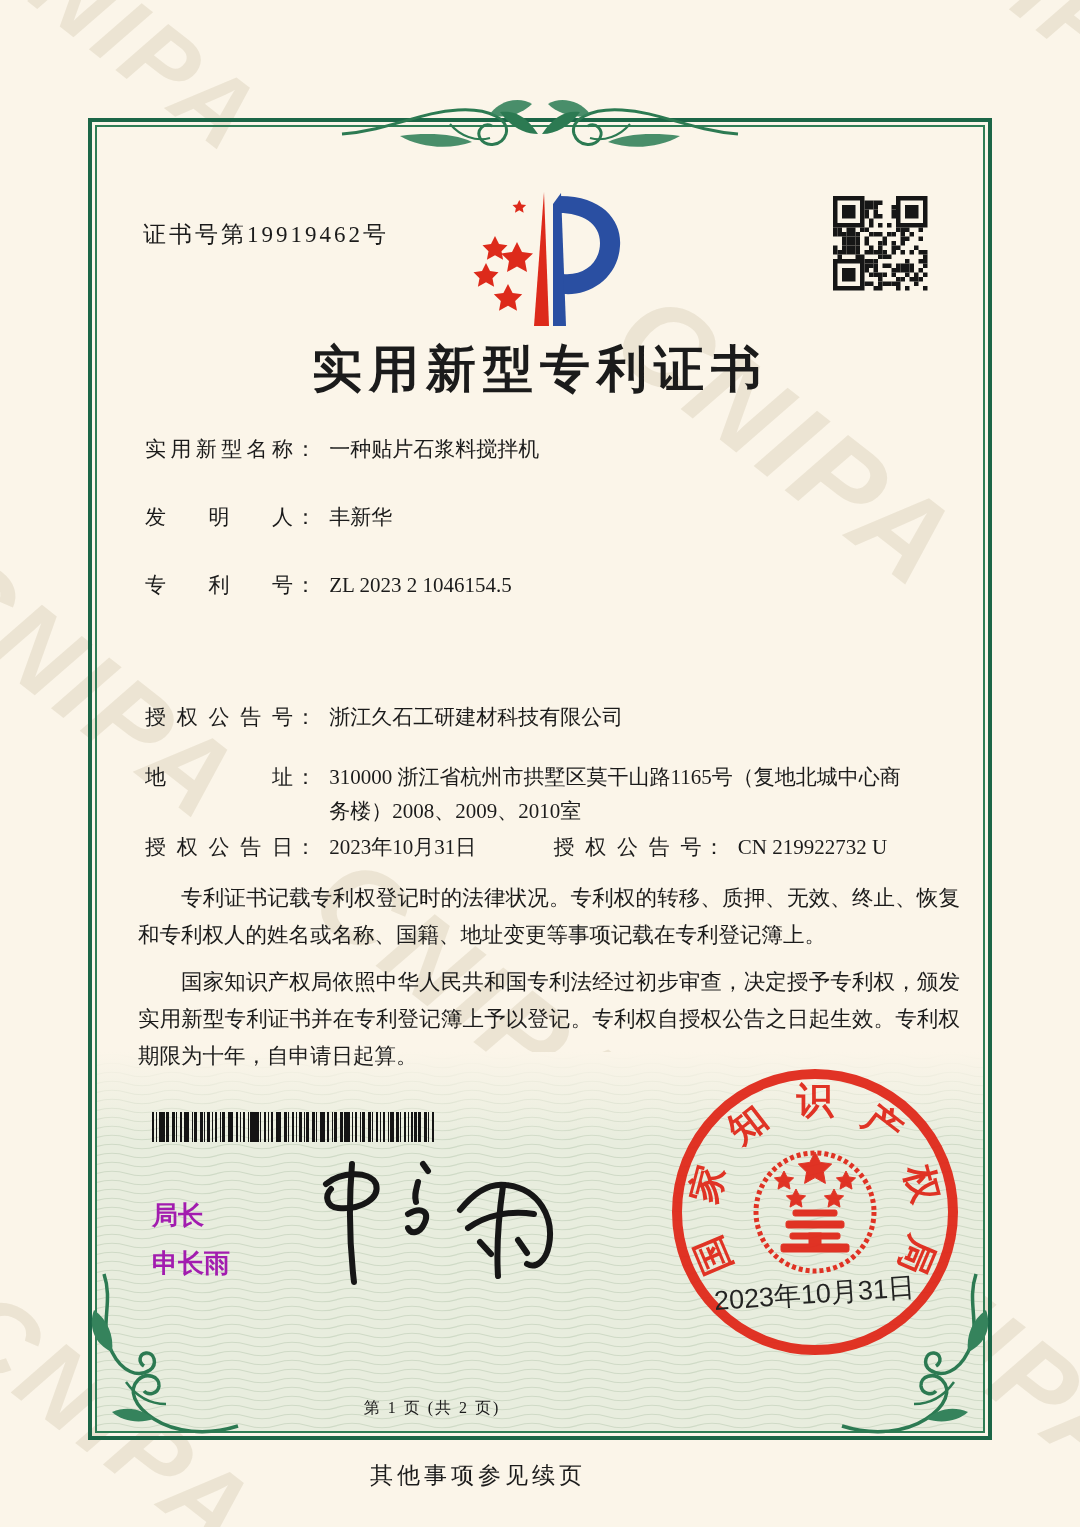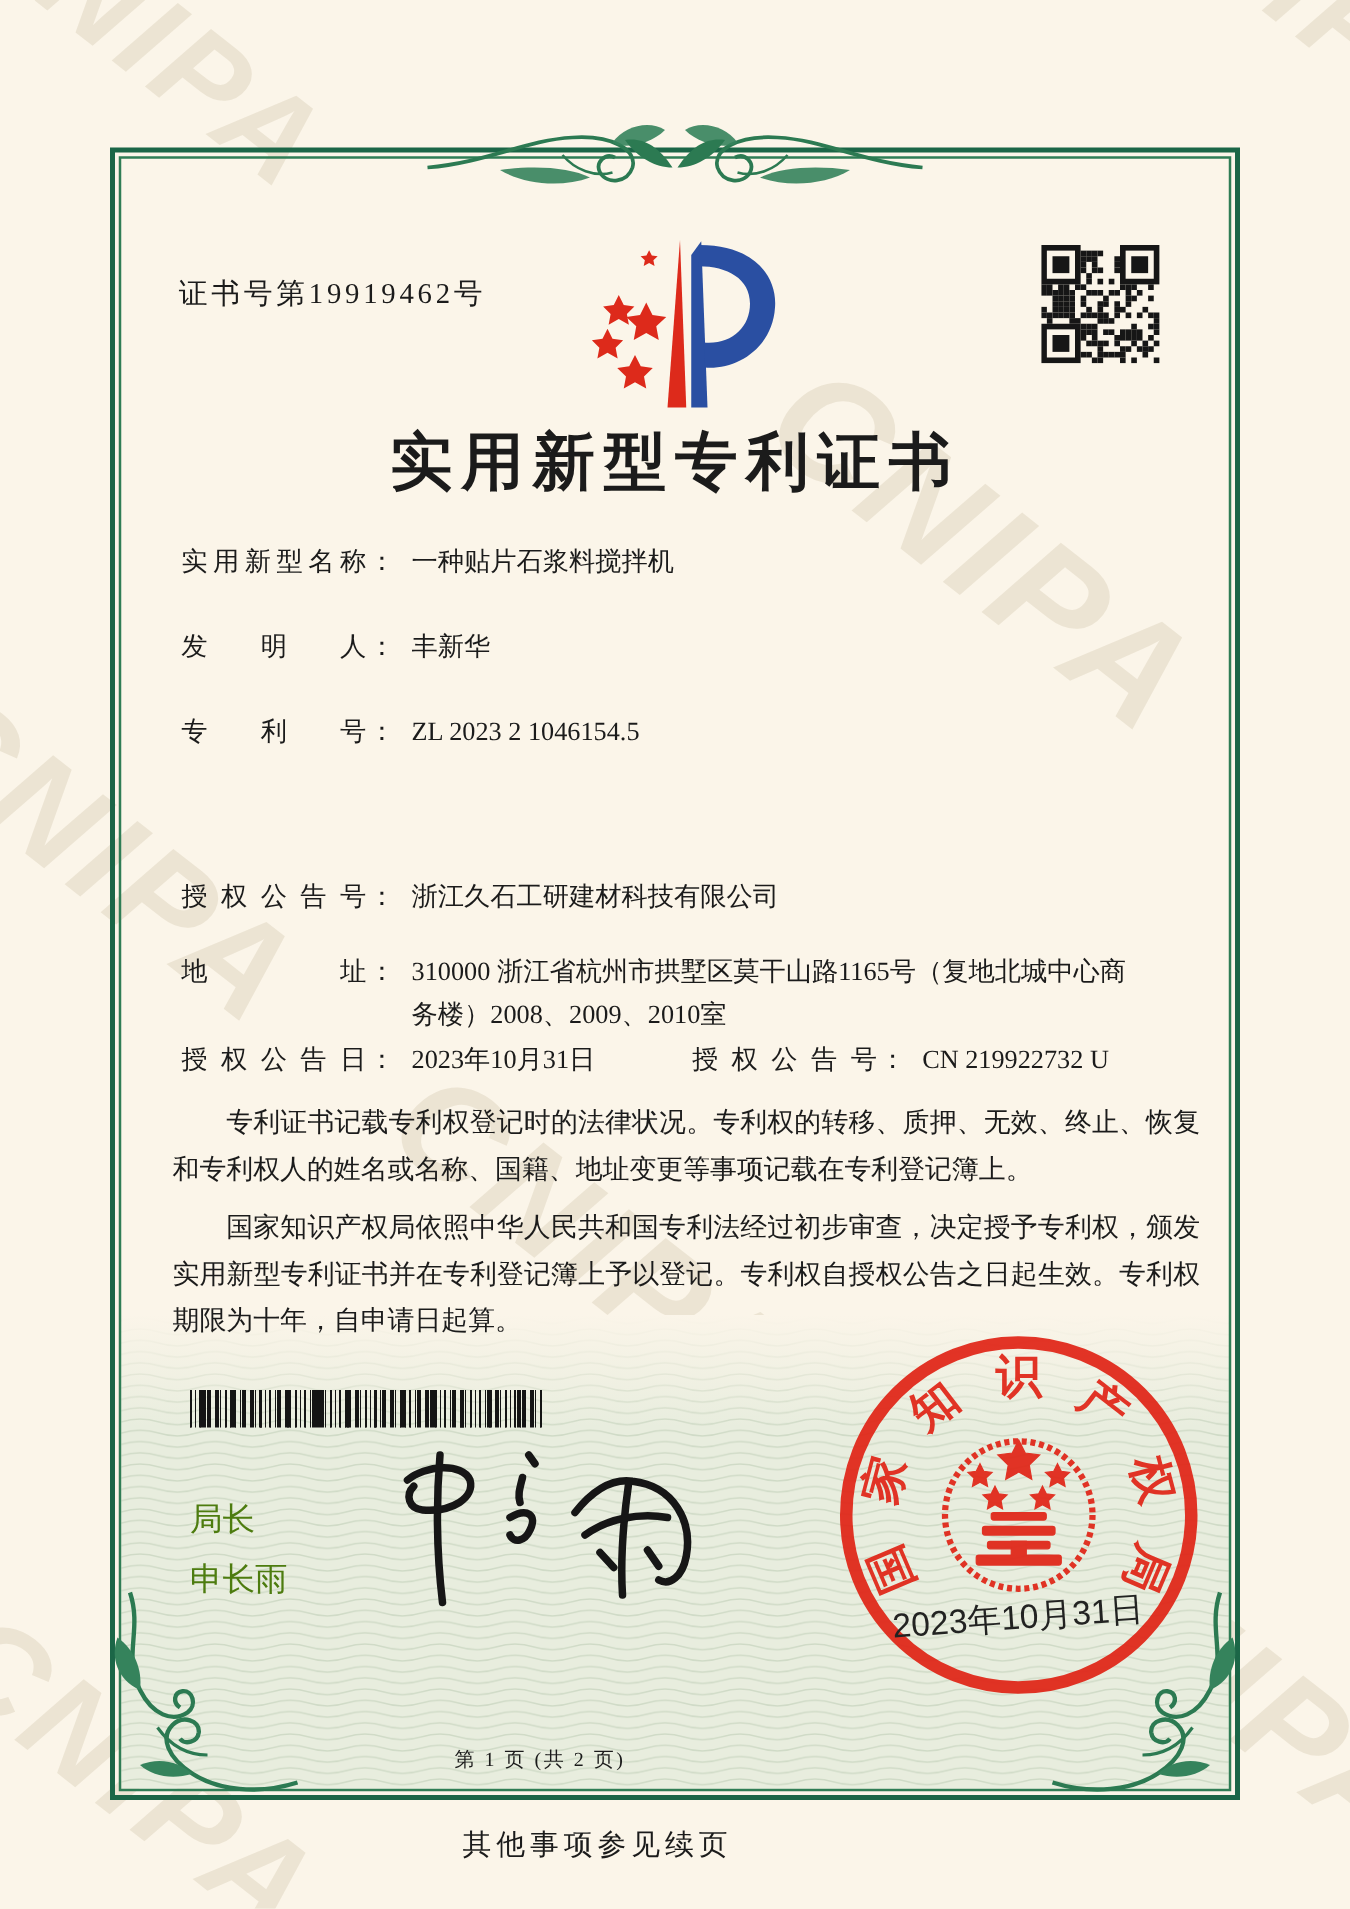--- a/index.html
+++ b/index.html
@@ -67,21 +67,21 @@
     position:absolute;left:152px;top:1112px;width:282px;height:30px;
     background:
       repeating-linear-gradient(90deg,#141414 0 2px,transparent 2px 7px),
       repeating-linear-gradient(90deg,#141414 0 1px,transparent 1px 4px),
       repeating-linear-gradient(90deg,transparent 0 9px,#141414 9px 12px,transparent 12px 23px);
     background-color:transparent;
   }
   .officer-title,.officer-name{
     position:absolute;left:152px;
     font-family:"Liberation Sans","DejaVu Sans",sans-serif;
-    font-weight:normal;font-size:26px;color:#4d7c0f;
+    font-weight:bold;font-size:26px;color:#a21caf;
   }
   .officer-title{top:1198px;}
   .officer-name{top:1246px;}
   .signature{position:absolute;left:290px;top:1148px;}
   .seal{position:absolute;left:663px;top:1060px;}
   .page-info{
     position:absolute;left:0;top:1398px;width:864px;text-align:center;
     font-size:16px;letter-spacing:2px;
   }
   .footer-note{

